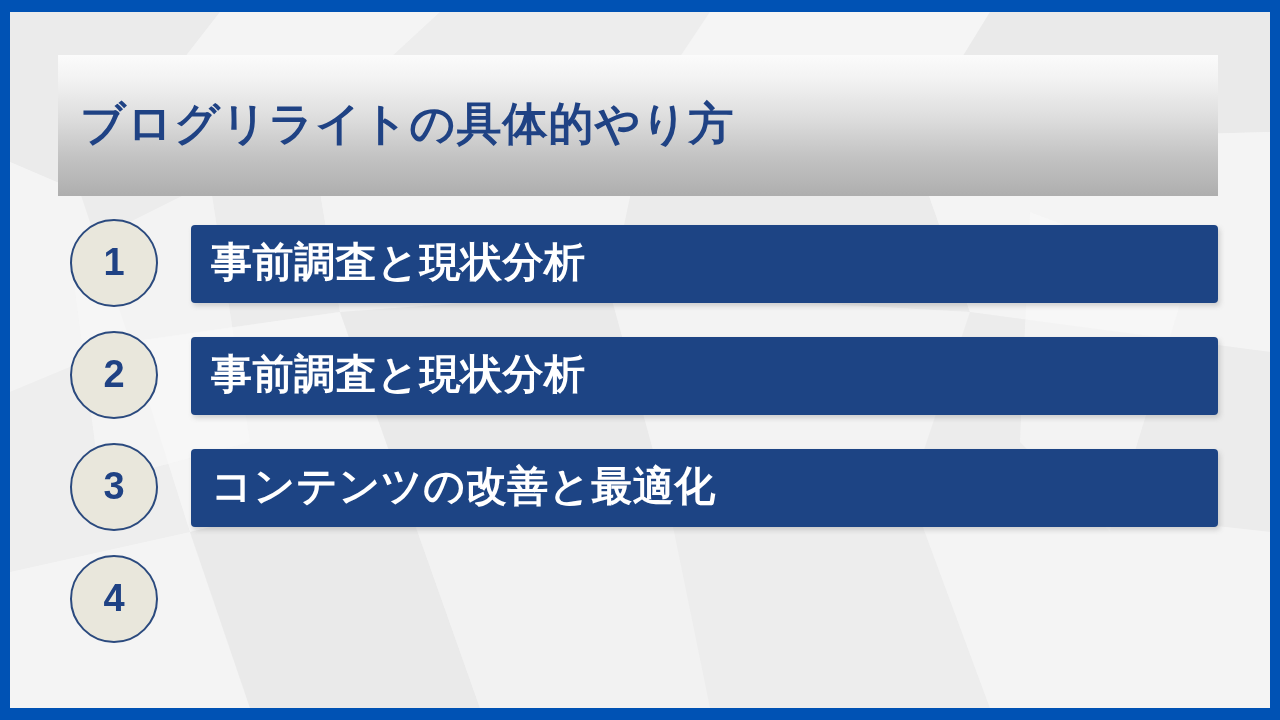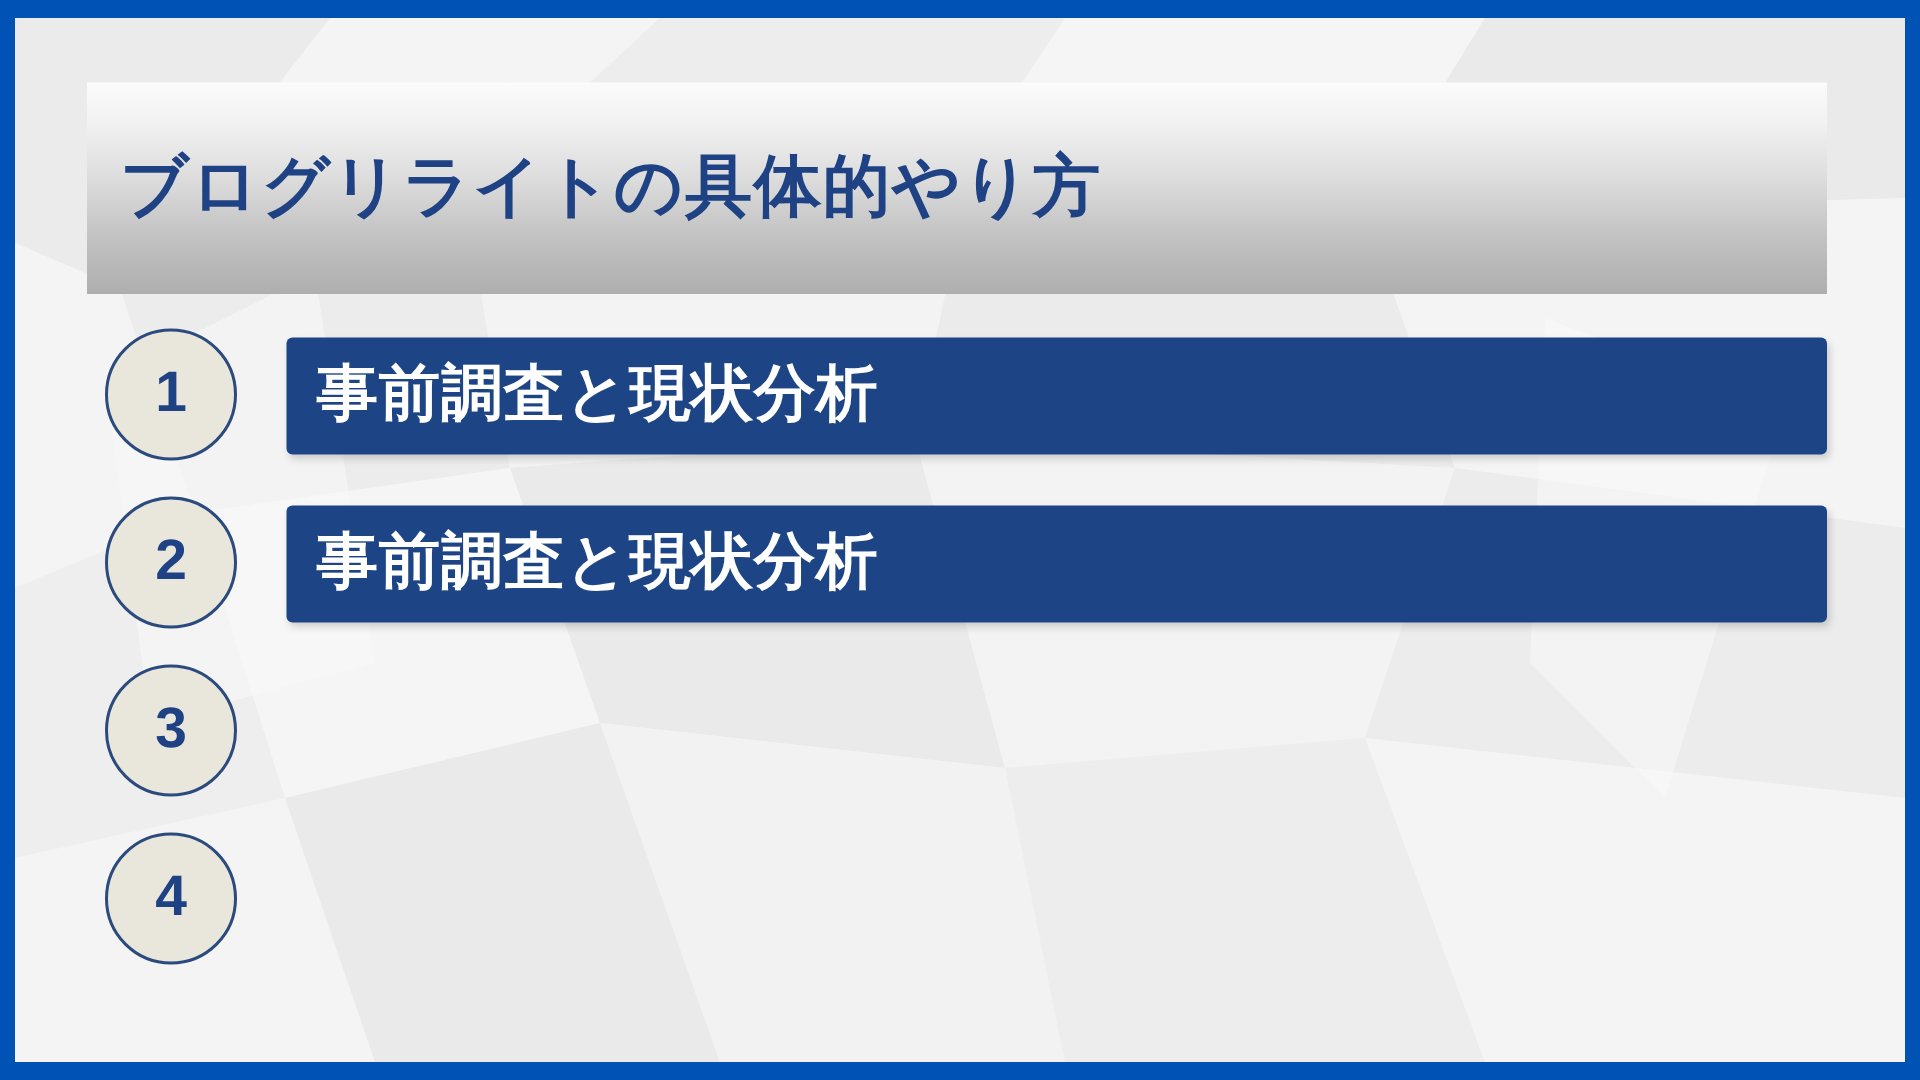--- a/index.html
+++ b/index.html
@@ -118,20 +118,23 @@
         </div>
         <div class="bar">
           <div class="bar-text">事前調査と現状分析</div>
         </div>
       </div>
 
       <div class="row">
         <div class="num-circle">
           <span>3</span>
         </div>
+        <div class="bar">
+          <div class="bar-text">コンテンツの改善と最適化</div>
+        </div>
       </div>
 
       <div class="row">
         <div class="num-circle">
           <span>4</span>
         </div>
       </div>
 
     </div>
   </div>

